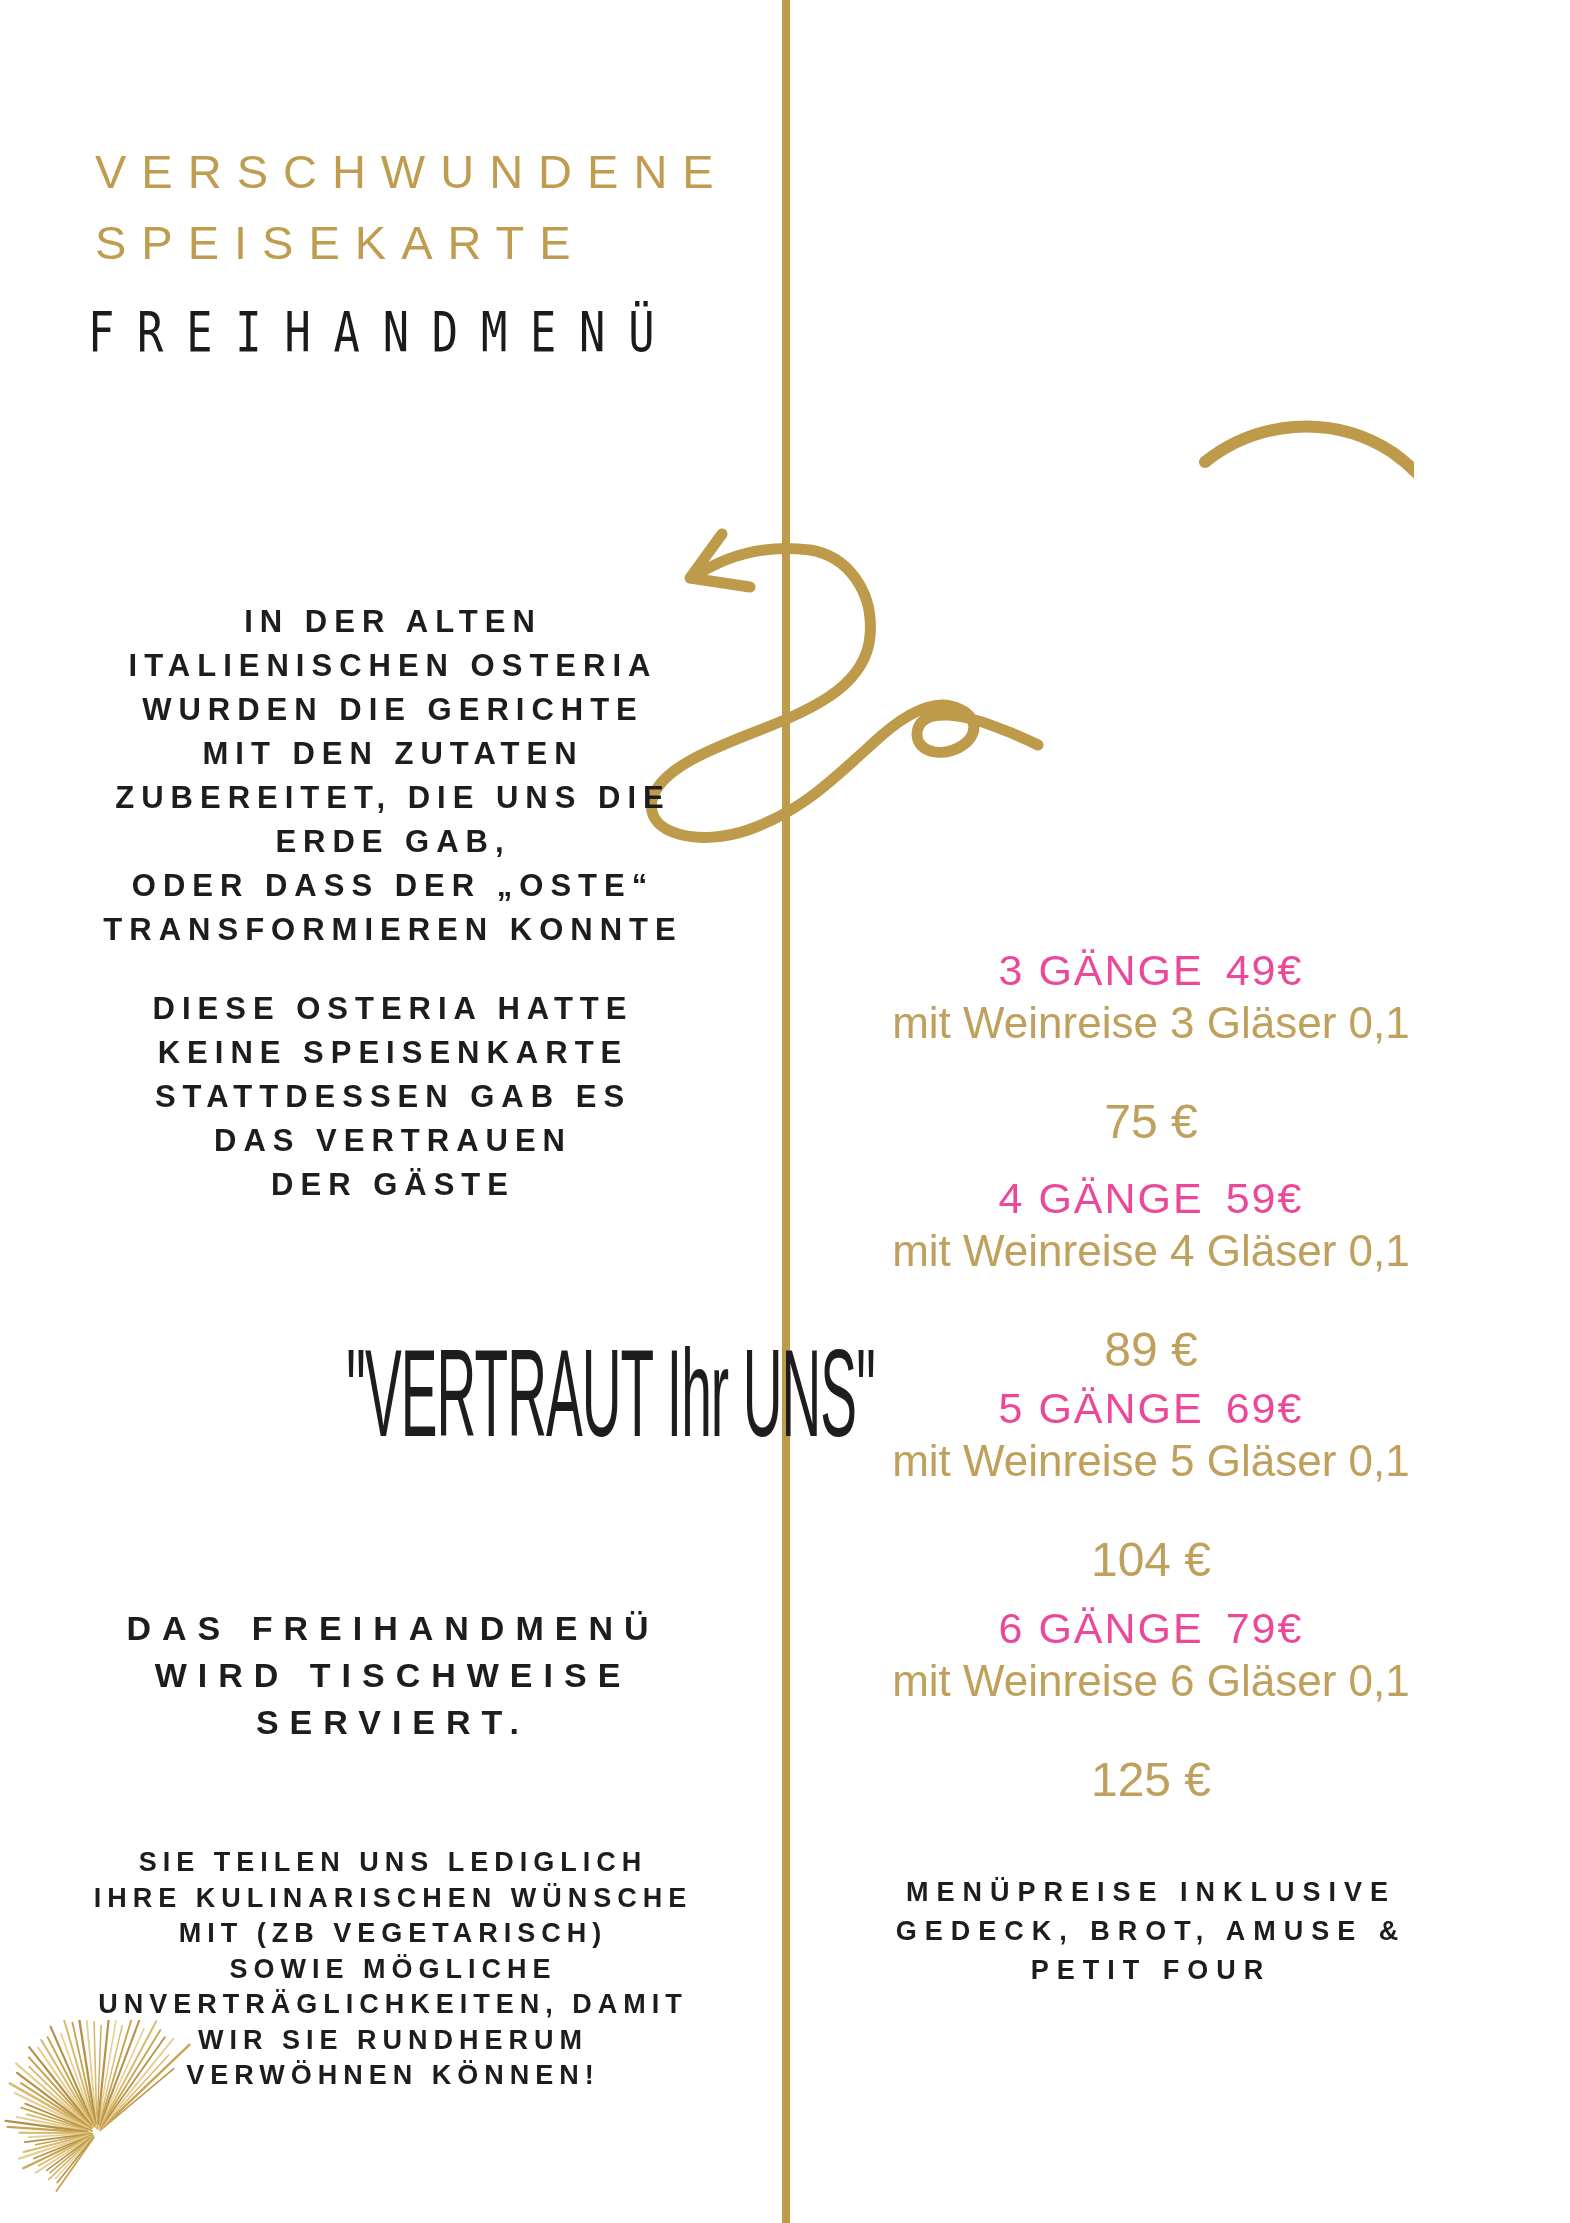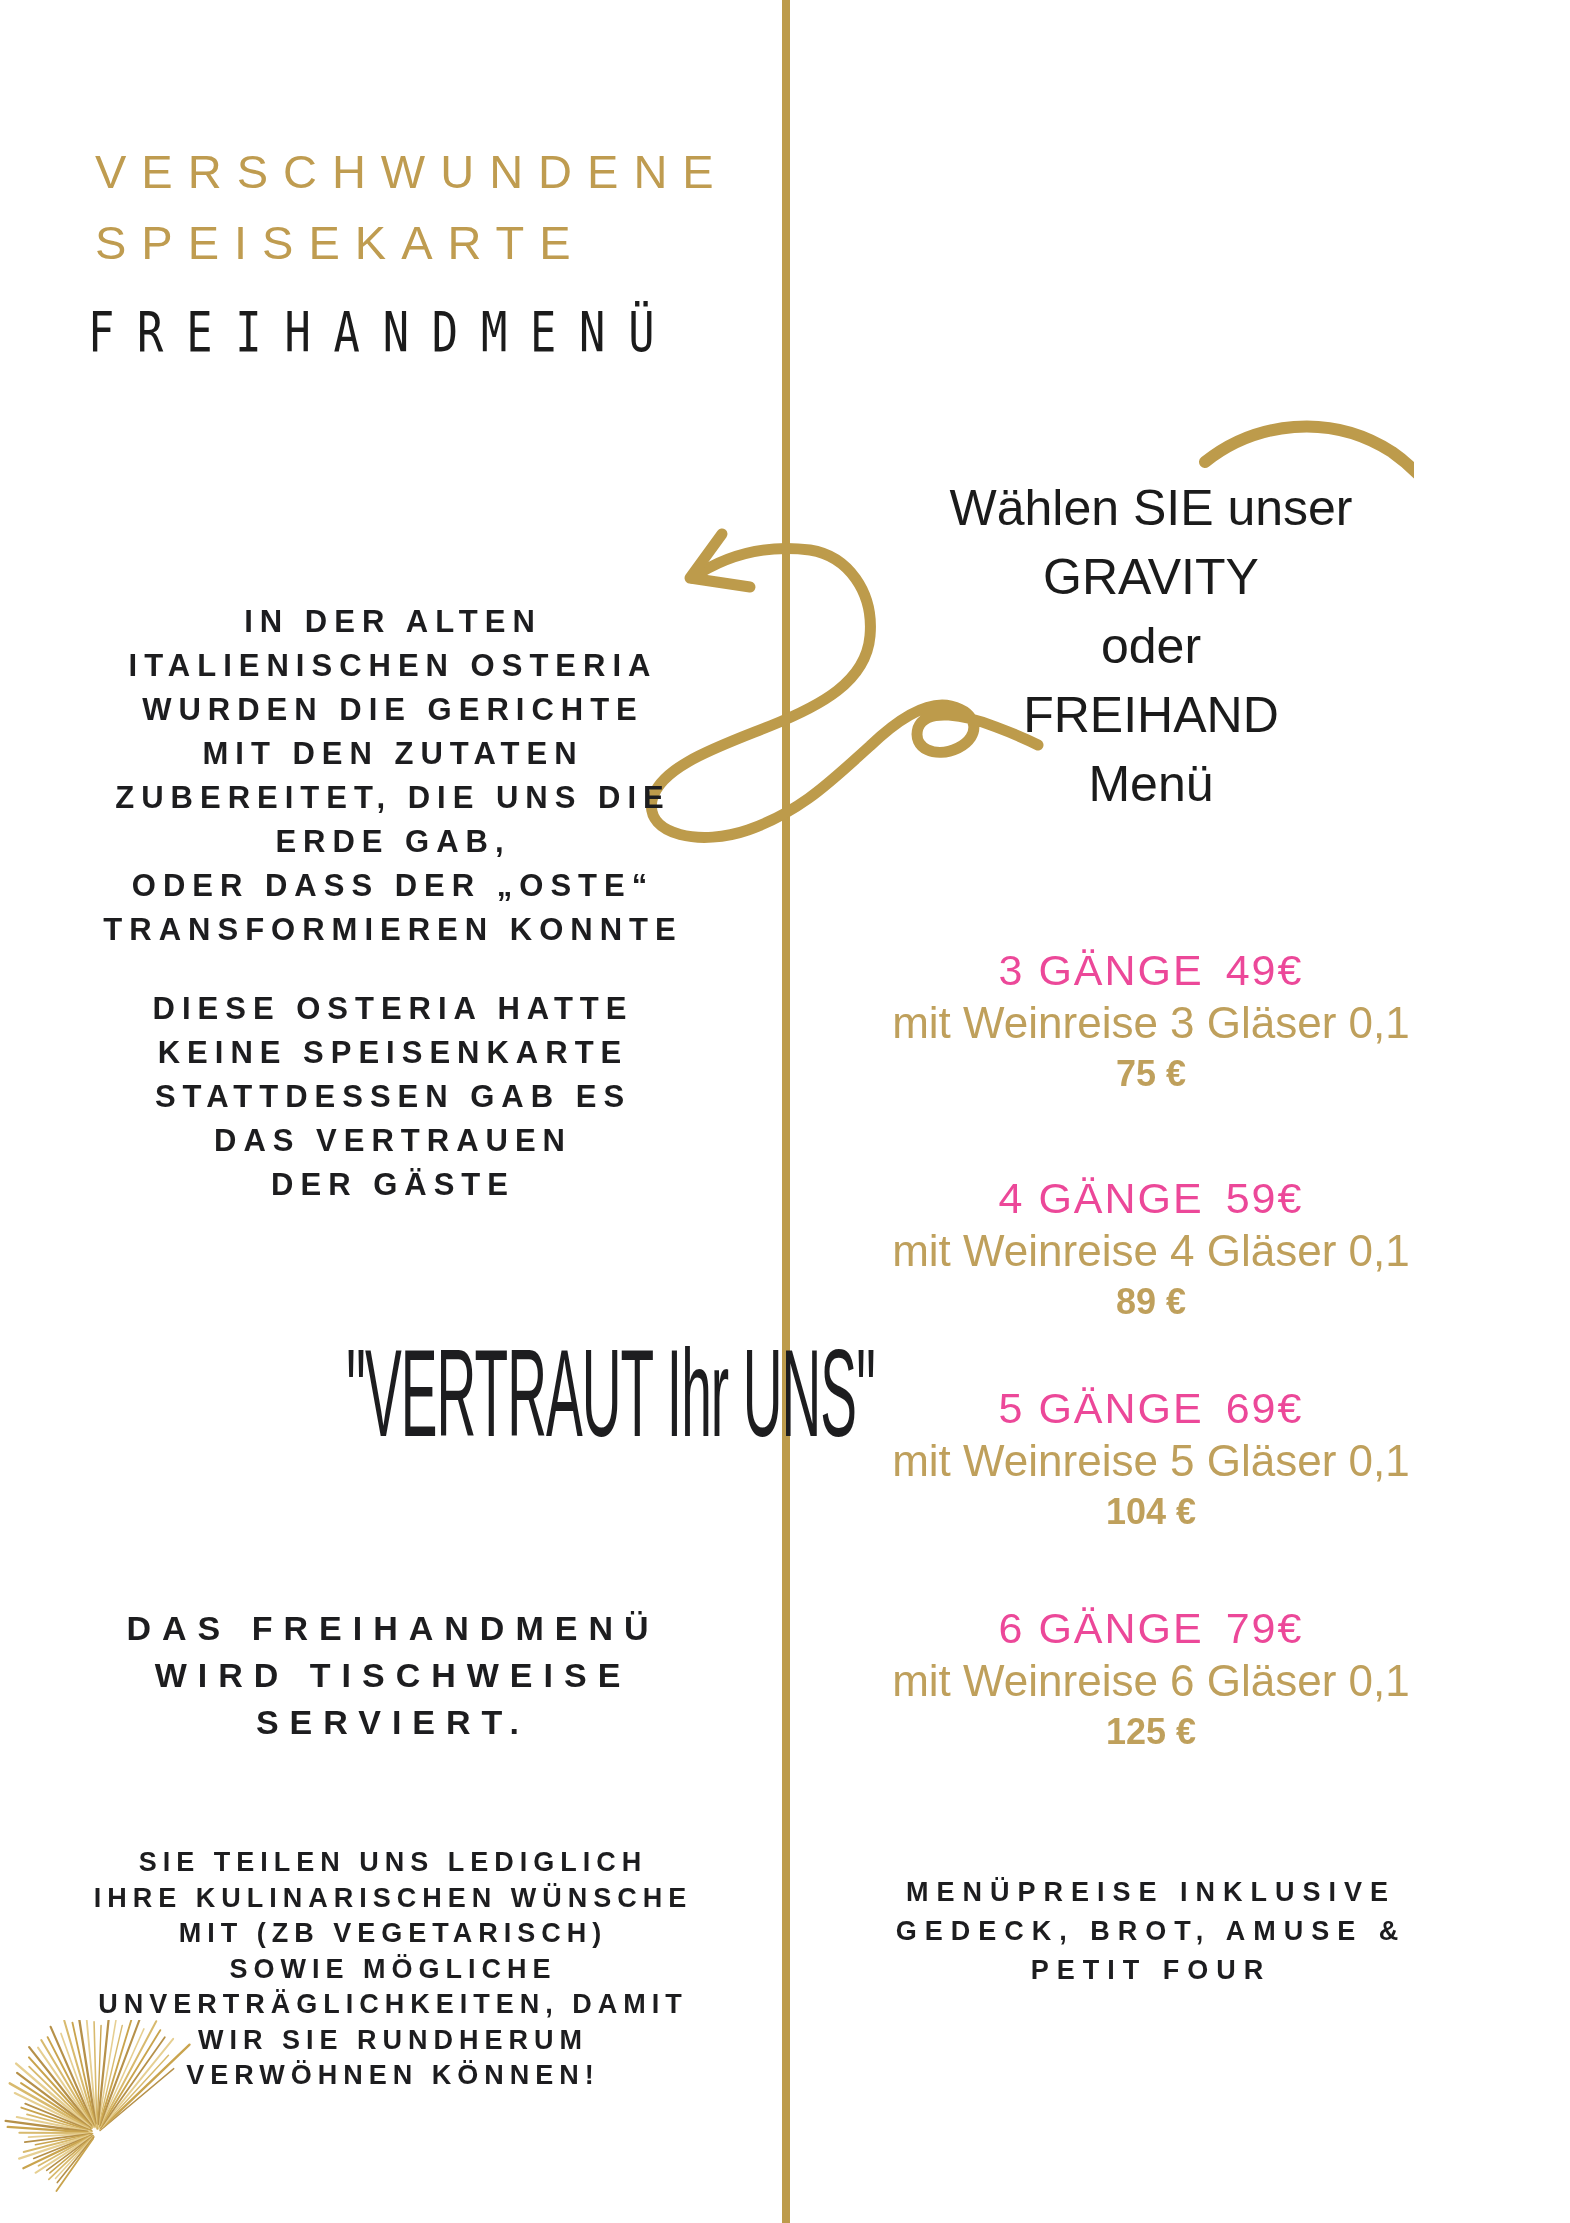--- a/index.html
+++ b/index.html
@@ -32,21 +32,21 @@
   .serve{top:1605px;font-size:34px;line-height:47px;letter-spacing:11px;font-weight:600;}
   .note{top:1845px;font-size:27px;line-height:35.5px;letter-spacing:6px;font-weight:600;}
 
   
   .rcol{position:absolute;left:790px;width:722px;text-align:center;z-index:2;}
   .heading{top:474px;font-size:50px;line-height:69px;font-weight:300;color:#1b1b1b;}
   .menu-block{position:absolute;left:790px;width:722px;text-align:center;}
   .menu-title{font-size:43px;line-height:54px;letter-spacing:2px;font-weight:400;color:#ec4899;}
   .menu-title .gap{display:inline-block;width:22px;}
   .menu-wine{font-size:44px;line-height:52px;font-weight:300;color:var(--gold-text);}
-  .menu-wineprice{font-size:36px;line-height:50px;font-weight:700;color:var(--gold-text);}
+  .menu-wineprice{font-size:48px;line-height:50px;font-weight:400;color:var(--gold-text);margin-top:48px;}
   .rfooter{top:1873px;font-size:27px;line-height:39px;letter-spacing:8px;font-weight:600;}
 
   .deco{position:absolute;z-index:1;}
 </style>
 </head>
 <body>
 
 <div class="page">
 
   <div class="divider"></div>
@@ -157,25 +157,20 @@
 WIRD TISCHWEISE
 SERVIERT.</div>
   <div class="lcol note prelines">SIE TEILEN UNS LEDIGLICH
 IHRE KULINARISCHEN WÜNSCHE
 MIT (ZB VEGETARISCH)
 SOWIE MÖGLICHE
 UNVERTRÄGLICHKEITEN, DAMIT
 WIR SIE RUNDHERUM
 VERWÖHNEN KÖNNEN!</div>
 
-  <div class="rcol heading prelines">Wählen SIE unser
-GRAVITY
-oder
-FREIHAND
-Menü</div>
 
   <div class="menu-block" style="top:943px">
     <div class="menu-title">
       <span>3 GÄNGE</span><span class="gap"></span><span>49€</span>
     </div>
     <div class="menu-wine">mit Weinreise 3 Gläser 0,1</div>
     <div class="menu-wineprice">75 €</div>
   </div>
 
   <div class="menu-block" style="top:1171px">

